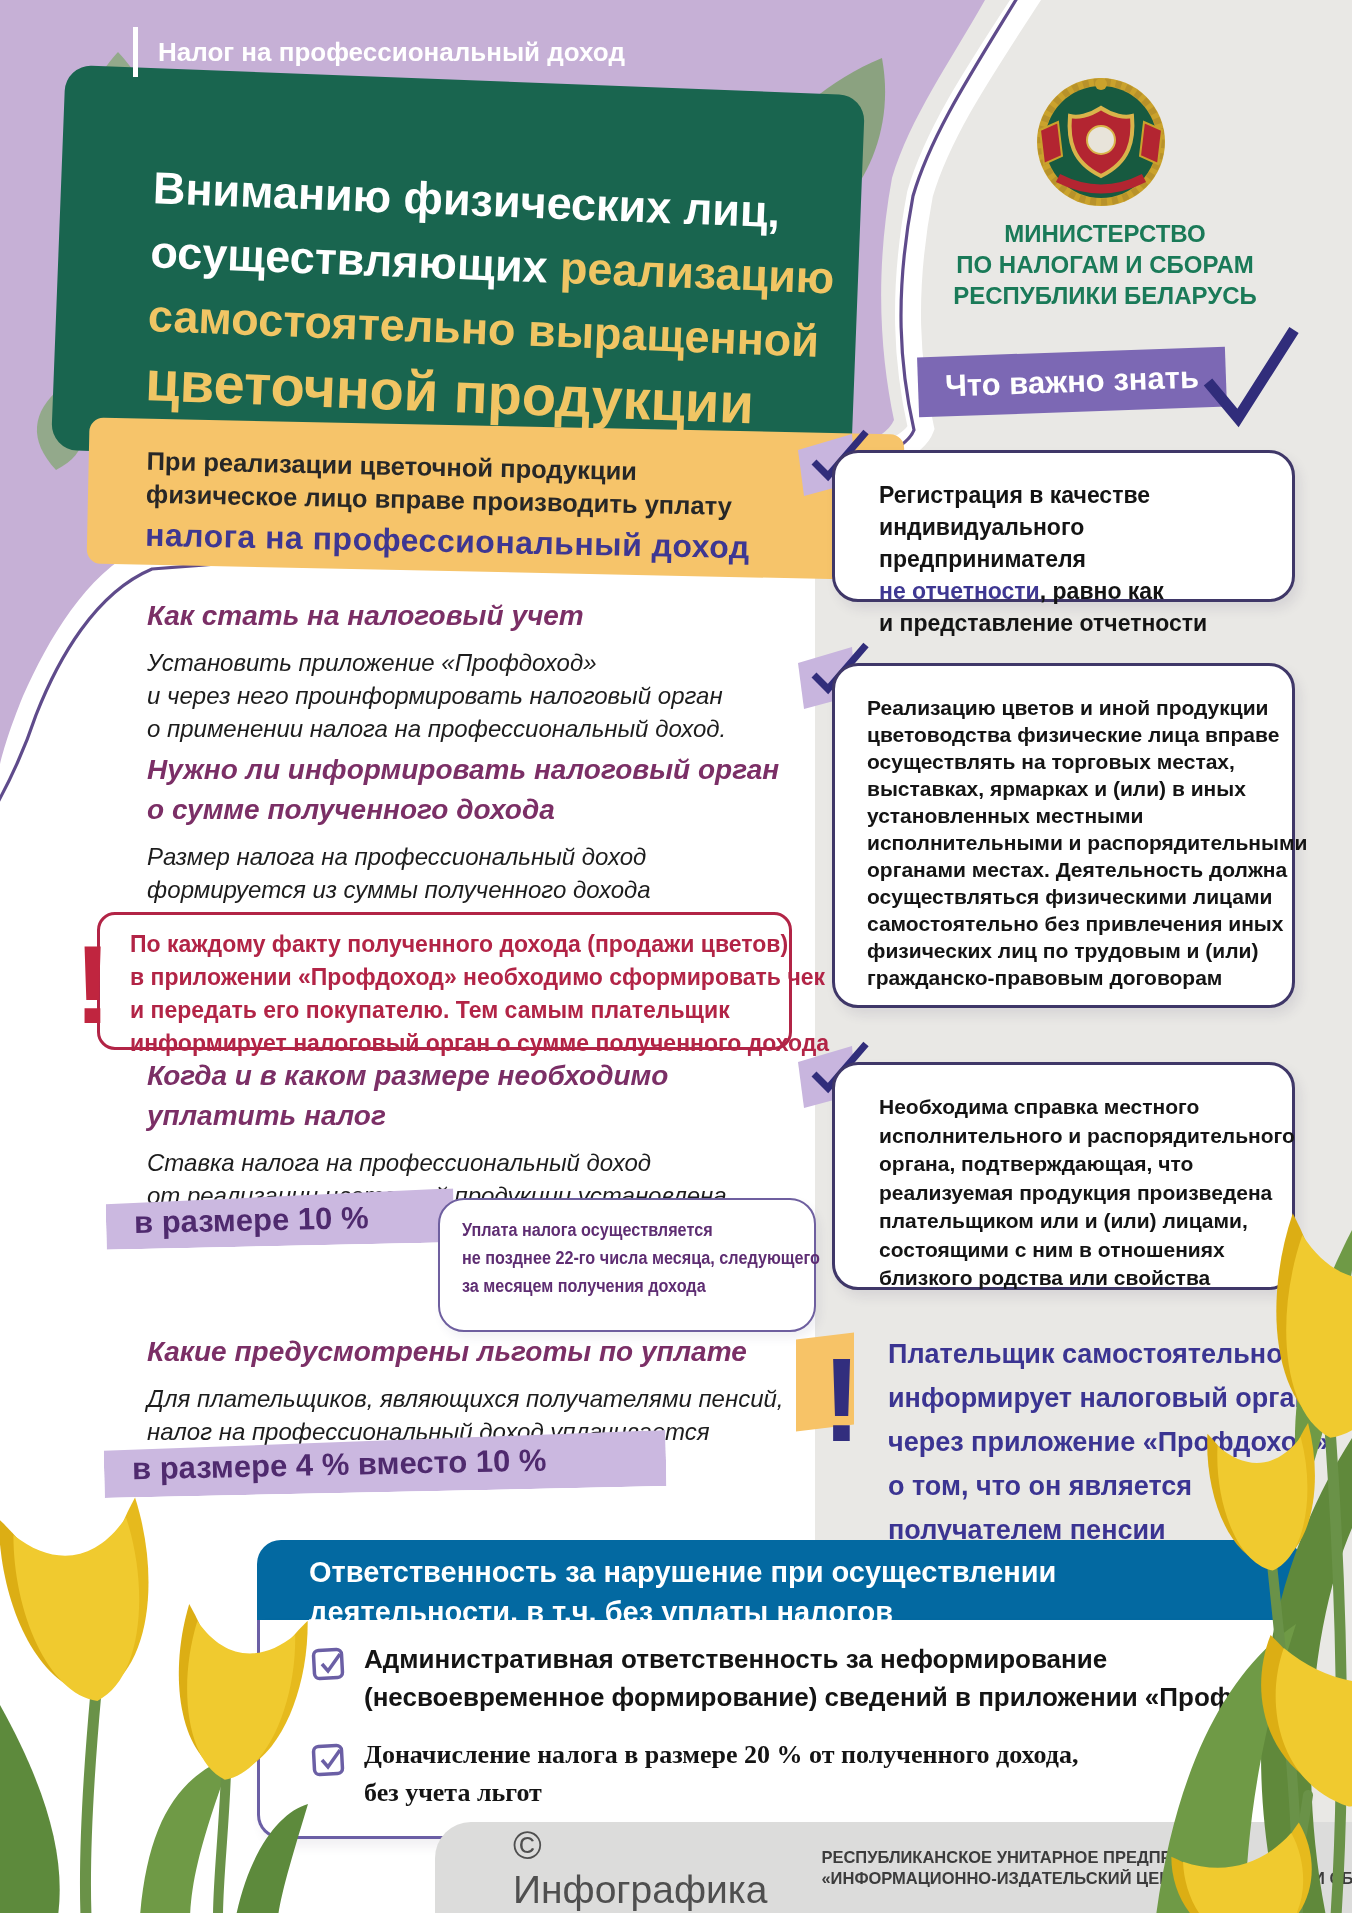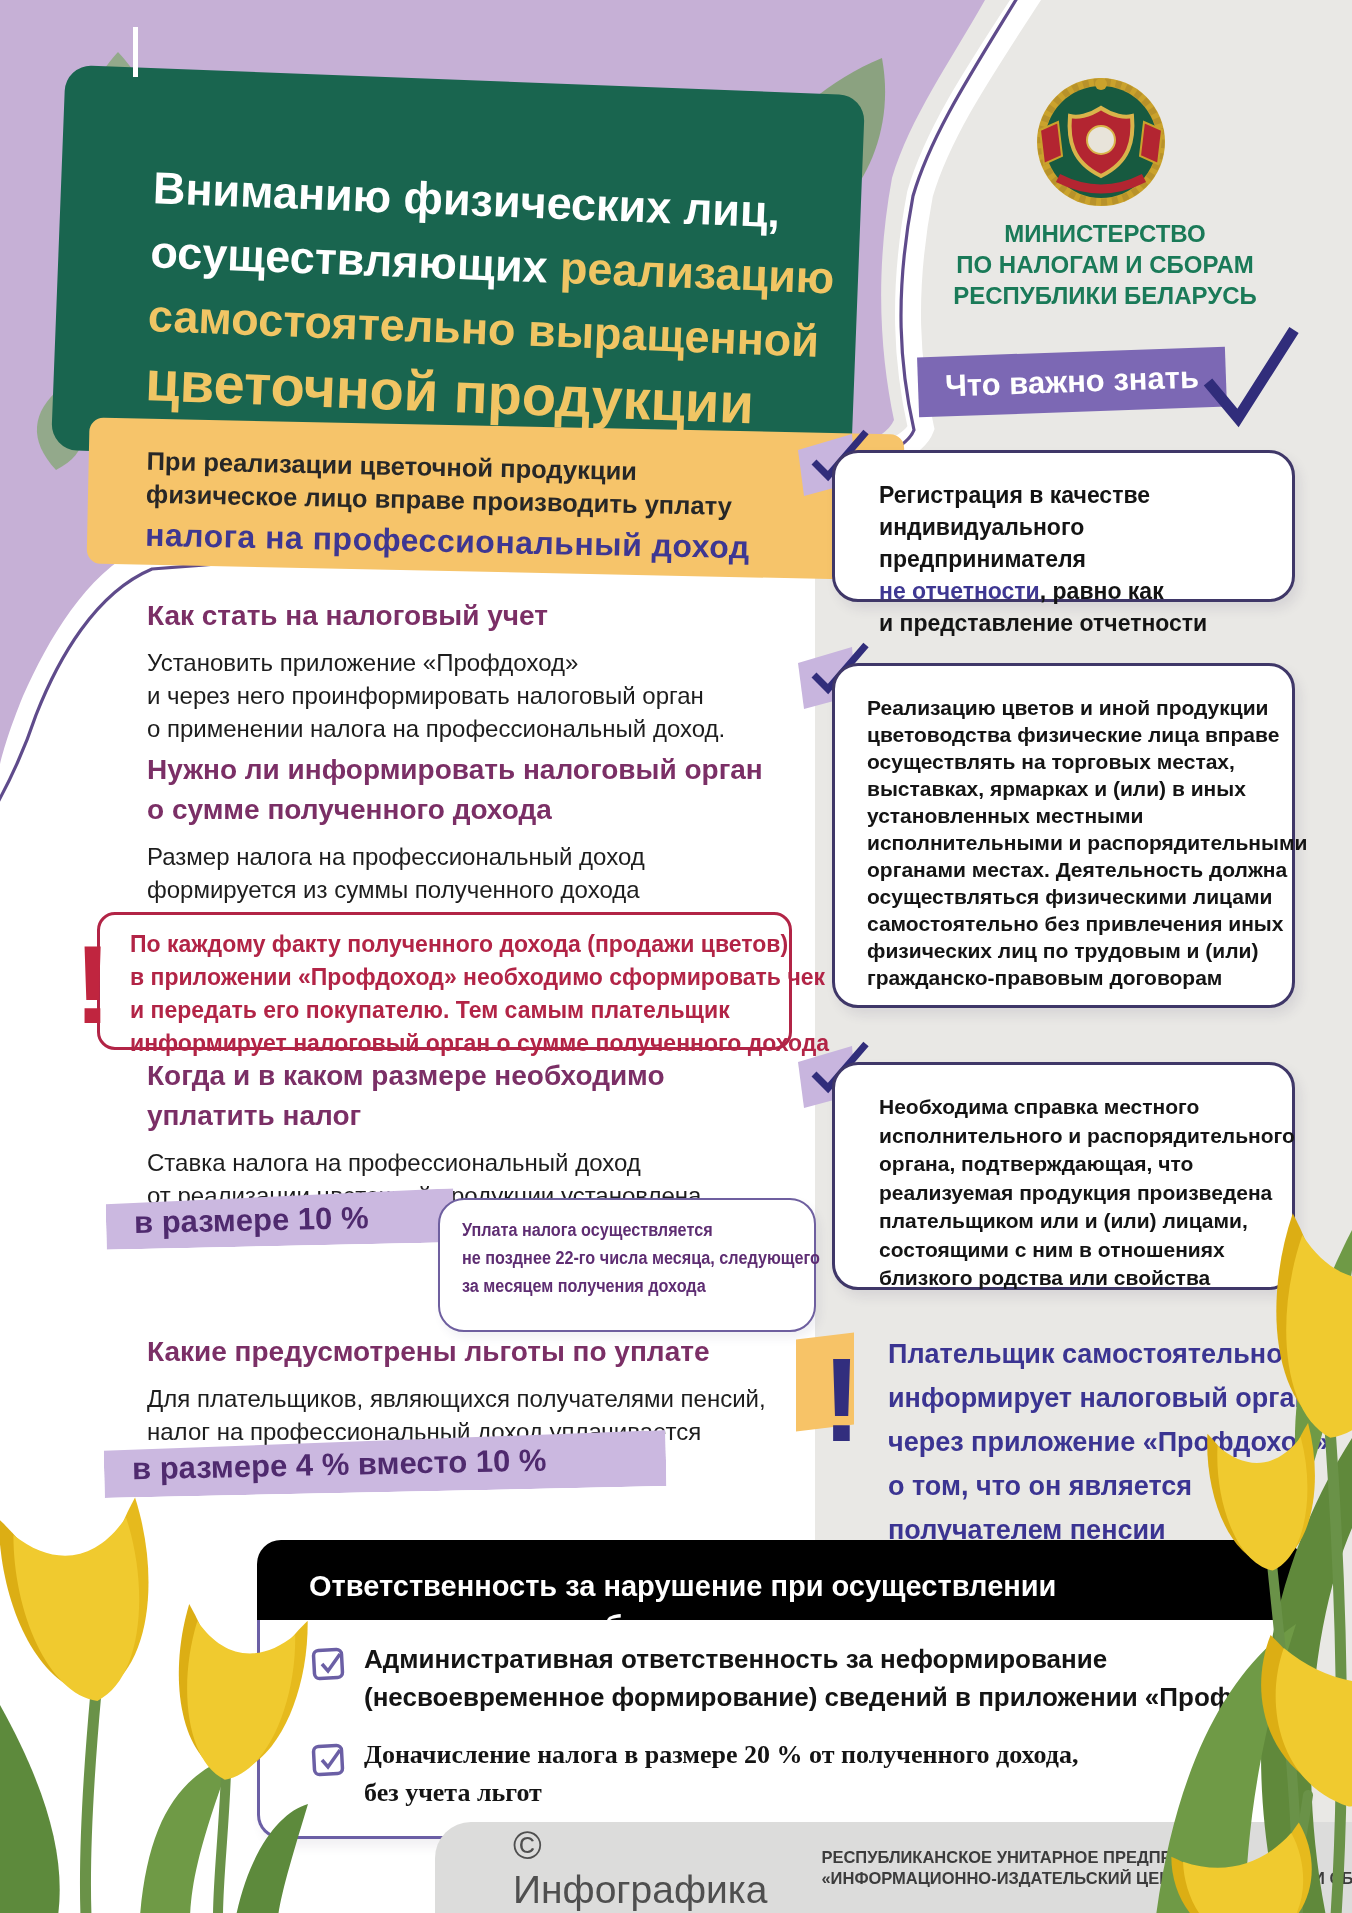--- a/index.html
+++ b/index.html
@@ -19,21 +19,21 @@
              transform:rotate(2.2deg);z-index:2;padding:88px 0 0 92px;box-sizing:border-box;}
   .hero-line{font-weight:bold;font-size:45px;line-height:64px;color:#ffffff;}
   .hero-yellow{color:#f0c564;}
   .hero-big{font-size:56px;line-height:66px;color:#f0c564;font-weight:bold;}
   
   .yellow-box{left:88px;top:426px;width:815px;height:146px;background:#f6c46a;border-radius:14px;
               transform:rotate(1.2deg);z-index:2;padding:26px 0 0 58px;box-sizing:border-box;}
   .intro-lines{font-weight:bold;font-size:25.5px;line-height:33px;color:#272727;}
   .intro-hl{font-weight:bold;font-size:32px;color:#3e3792;margin-top:6px;letter-spacing:.5px;}
   
-  .sec{z-index:2;}
+  .sec{z-index:2;font-style:italic;}
   .sec-title{font-weight:bold;font-size:28px;line-height:40px;color:#7b2f66;}
   .sec-body{font-size:24px;line-height:33px;color:#1d1d1d;margin-top:10px;}
   .alert-box{left:97px;top:912px;width:695px;height:138px;background:#fff;border:3px solid #b22446;
              border-radius:18px;z-index:2;padding:13px 0 0 30px;box-sizing:border-box;}
   .alert-lines{font-weight:bold;font-size:23px;line-height:33px;color:#b22446;}
   .alert-mark{position:absolute;left:-26px;top:24px;font-weight:bold;font-size:112px;line-height:.82;color:#c0253f;}
   .rate-tag{background:#cbb8e0;z-index:2;transform:rotate(-1.2deg);
             clip-path:polygon(0 16%,100% 0,100% 100%,0 100%);
             font-weight:bold;font-size:31px;color:#4f2a6e;padding:10px 0 0 28px;box-sizing:border-box;}
   .bubble{left:438px;top:1198px;width:374px;height:130px;background:#fff;border:2.5px solid #6e5f9f;
@@ -51,21 +51,21 @@
   .card{position:absolute;left:26px;top:10px;right:0;bottom:0;background:#fff;border:3px solid #3f3768;
         border-radius:26px;box-shadow:5px 7px 12px rgba(60,50,90,.10);box-sizing:border-box;}
   .card-text{font-weight:bold;color:#141414;}
   .checktag{position:absolute;left:-10px;top:-16px;width:92px;height:76px;}
   
   .pension-mark-box{left:796px;top:1336px;width:58px;height:92px;background:#f7c367;transform:skewY(-7deg);z-index:2;}
   .pension-mark{left:822px;top:1352px;font-weight:bold;font-size:118px;line-height:.82;color:#322e7e;z-index:2;}
   .pension-text{left:888px;top:1332px;font-weight:bold;font-size:27px;line-height:44px;color:#3b3492;z-index:2;}
   
   .resp{left:257px;top:1540px;width:1045px;z-index:2;}
-  .resp-band{height:80px;background:#000000;border-radius:24px 24px 0 0;padding:26px 0 0 52px;
+  .resp-band{height:80px;background:#0369a1;border-radius:24px 24px 0 0;padding:12px 0 0 52px;
              box-sizing:border-box;font-weight:bold;font-size:29px;line-height:40px;color:#fff;}
   .resp-body{background:#fff;border:3px solid #6b5fa5;border-top:none;border-radius:0 0 24px 24px;
              padding:20px 0 24px 0;box-shadow:5px 7px 12px rgba(60,50,90,.08);}
   .resp-item{display:flex;align-items:flex-start;margin:0 0 0 50px;}
   .resp-item + .resp-item{margin-top:20px;font-family:Liberation Serif, serif;}
   .resp-item-text{font-weight:bold;font-size:26px;line-height:38px;color:#141414;margin-left:16px;}
   .cbox{flex:0 0 38px;margin-top:4px;}
   
   .footer{left:435px;top:1822px;width:917px;height:91px;background:#dcdcdb;border-radius:36px 0 0 0;
           display:flex;align-items:center;z-index:2;}
@@ -84,20 +84,21 @@
     <path d="M1032,-10 C980,70 938,132 920,194 C901,294 907,366 921,428 C895,497 425,547 158,566 C100,590 64,656 42,712 C28,752 14,778 2,800" fill="none" stroke="#ffffff" stroke-width="26"></path>
     <path d="M0,0 L985,0 C950,62 910,118 892,178 C874,276 881,358 894,420 C868,486 420,528 140,548 C86,574 48,640 23,696 C10,728 4,748 0,764 Z" fill="#c6b0d6"></path>
     <path d="M1022,-10 C972,72 931,134 913,196 C894,296 900,368 914,430 C888,499 421,549 152,569 C95,593 58,659 36,715 C23,754 10,780 -2,802" fill="none" stroke="#5f4b8b" stroke-width="3.2"></path>
     <path d="M118,52 C180,118 178,208 112,252 C66,198 64,110 118,52 Z" fill="#93a98b"></path>
     <path d="M882,58 C902,168 822,252 740,260 C728,180 790,96 882,58 Z" fill="#8ba280"></path>
     <path d="M60,388 C92,428 90,452 56,470 C28,440 32,412 60,388 Z" fill="#93a98b"></path>
   </svg>
 
   <div class="abs top-tag">
     <div class="tag-bar"></div>
+    <div class="tag-text">Налог на профессиональный доход</div>
   </div>
 
   <div class="abs green-box">
     <div class="hero-line">Вниманию физических лиц,</div>
     <div class="hero-line"><span>осуществляющих </span><span class="hero-yellow">реализацию</span></div>
     <div class="hero-line hero-yellow">самостоятельно выращенной</div>
     <div class="hero-big">цветочной продукции</div>
   </div>
 
   <div class="abs yellow-box">

